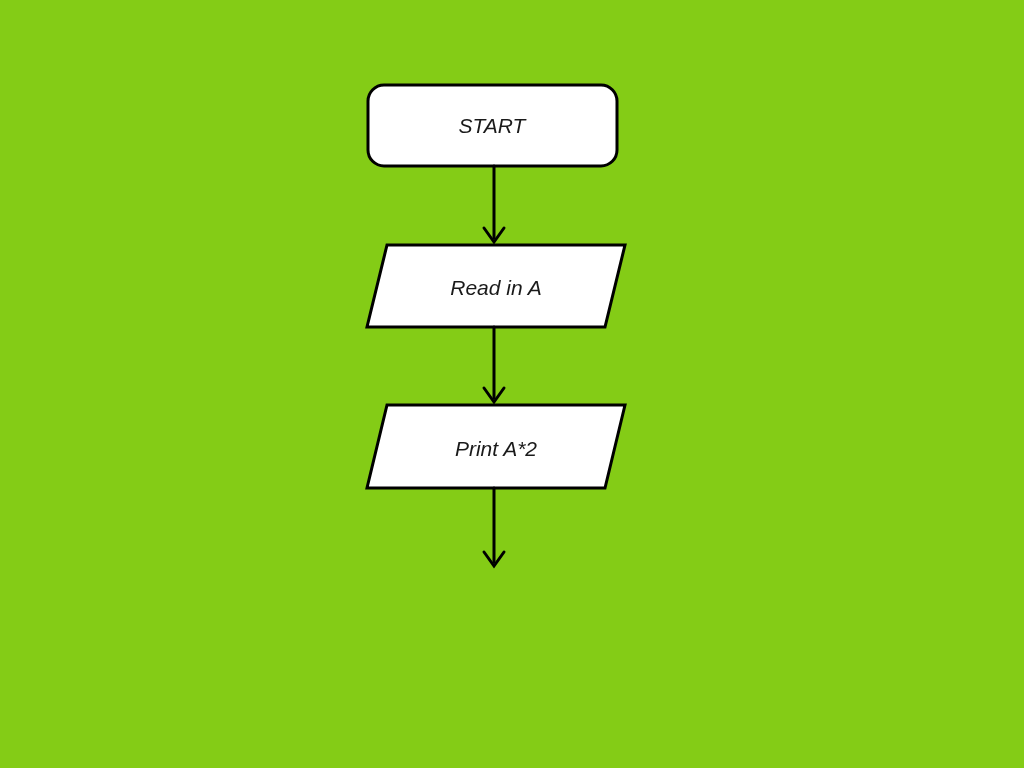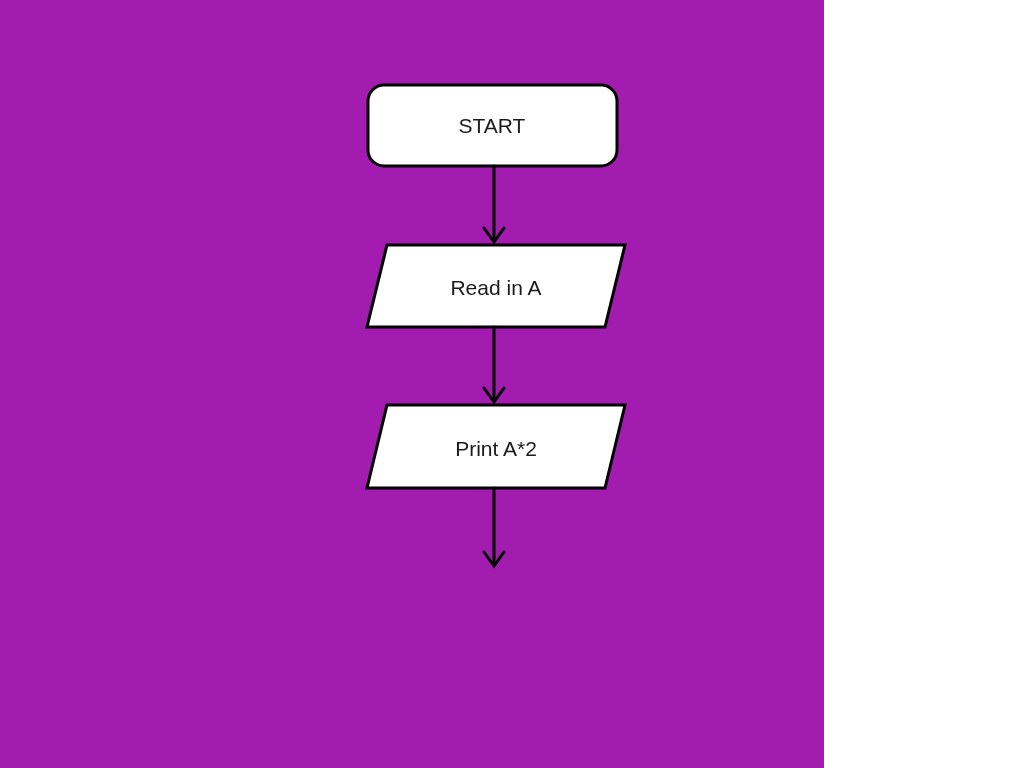--- a/index.html
+++ b/index.html
@@ -6,23 +6,24 @@
     margin: 0;
     padding: 0;
     width: 1024px;
     height: 768px;
     background: #ffffff;
     overflow: hidden;
     font-family: "Liberation Sans", sans-serif;
   }
   .canvas {
     position: relative;
-    width: 824px;
+    width: 1024px;
     height: 768px;
-    background: #a21caf;
+    background: #84cc16;
+    font-style: italic;
   }
   svg { display: block; }
   .node-label {
     font-family: "Liberation Sans", sans-serif;
     font-size: 21px;
     fill: #1a1a1a;
   }
 </style>
 </head>
 <body>

